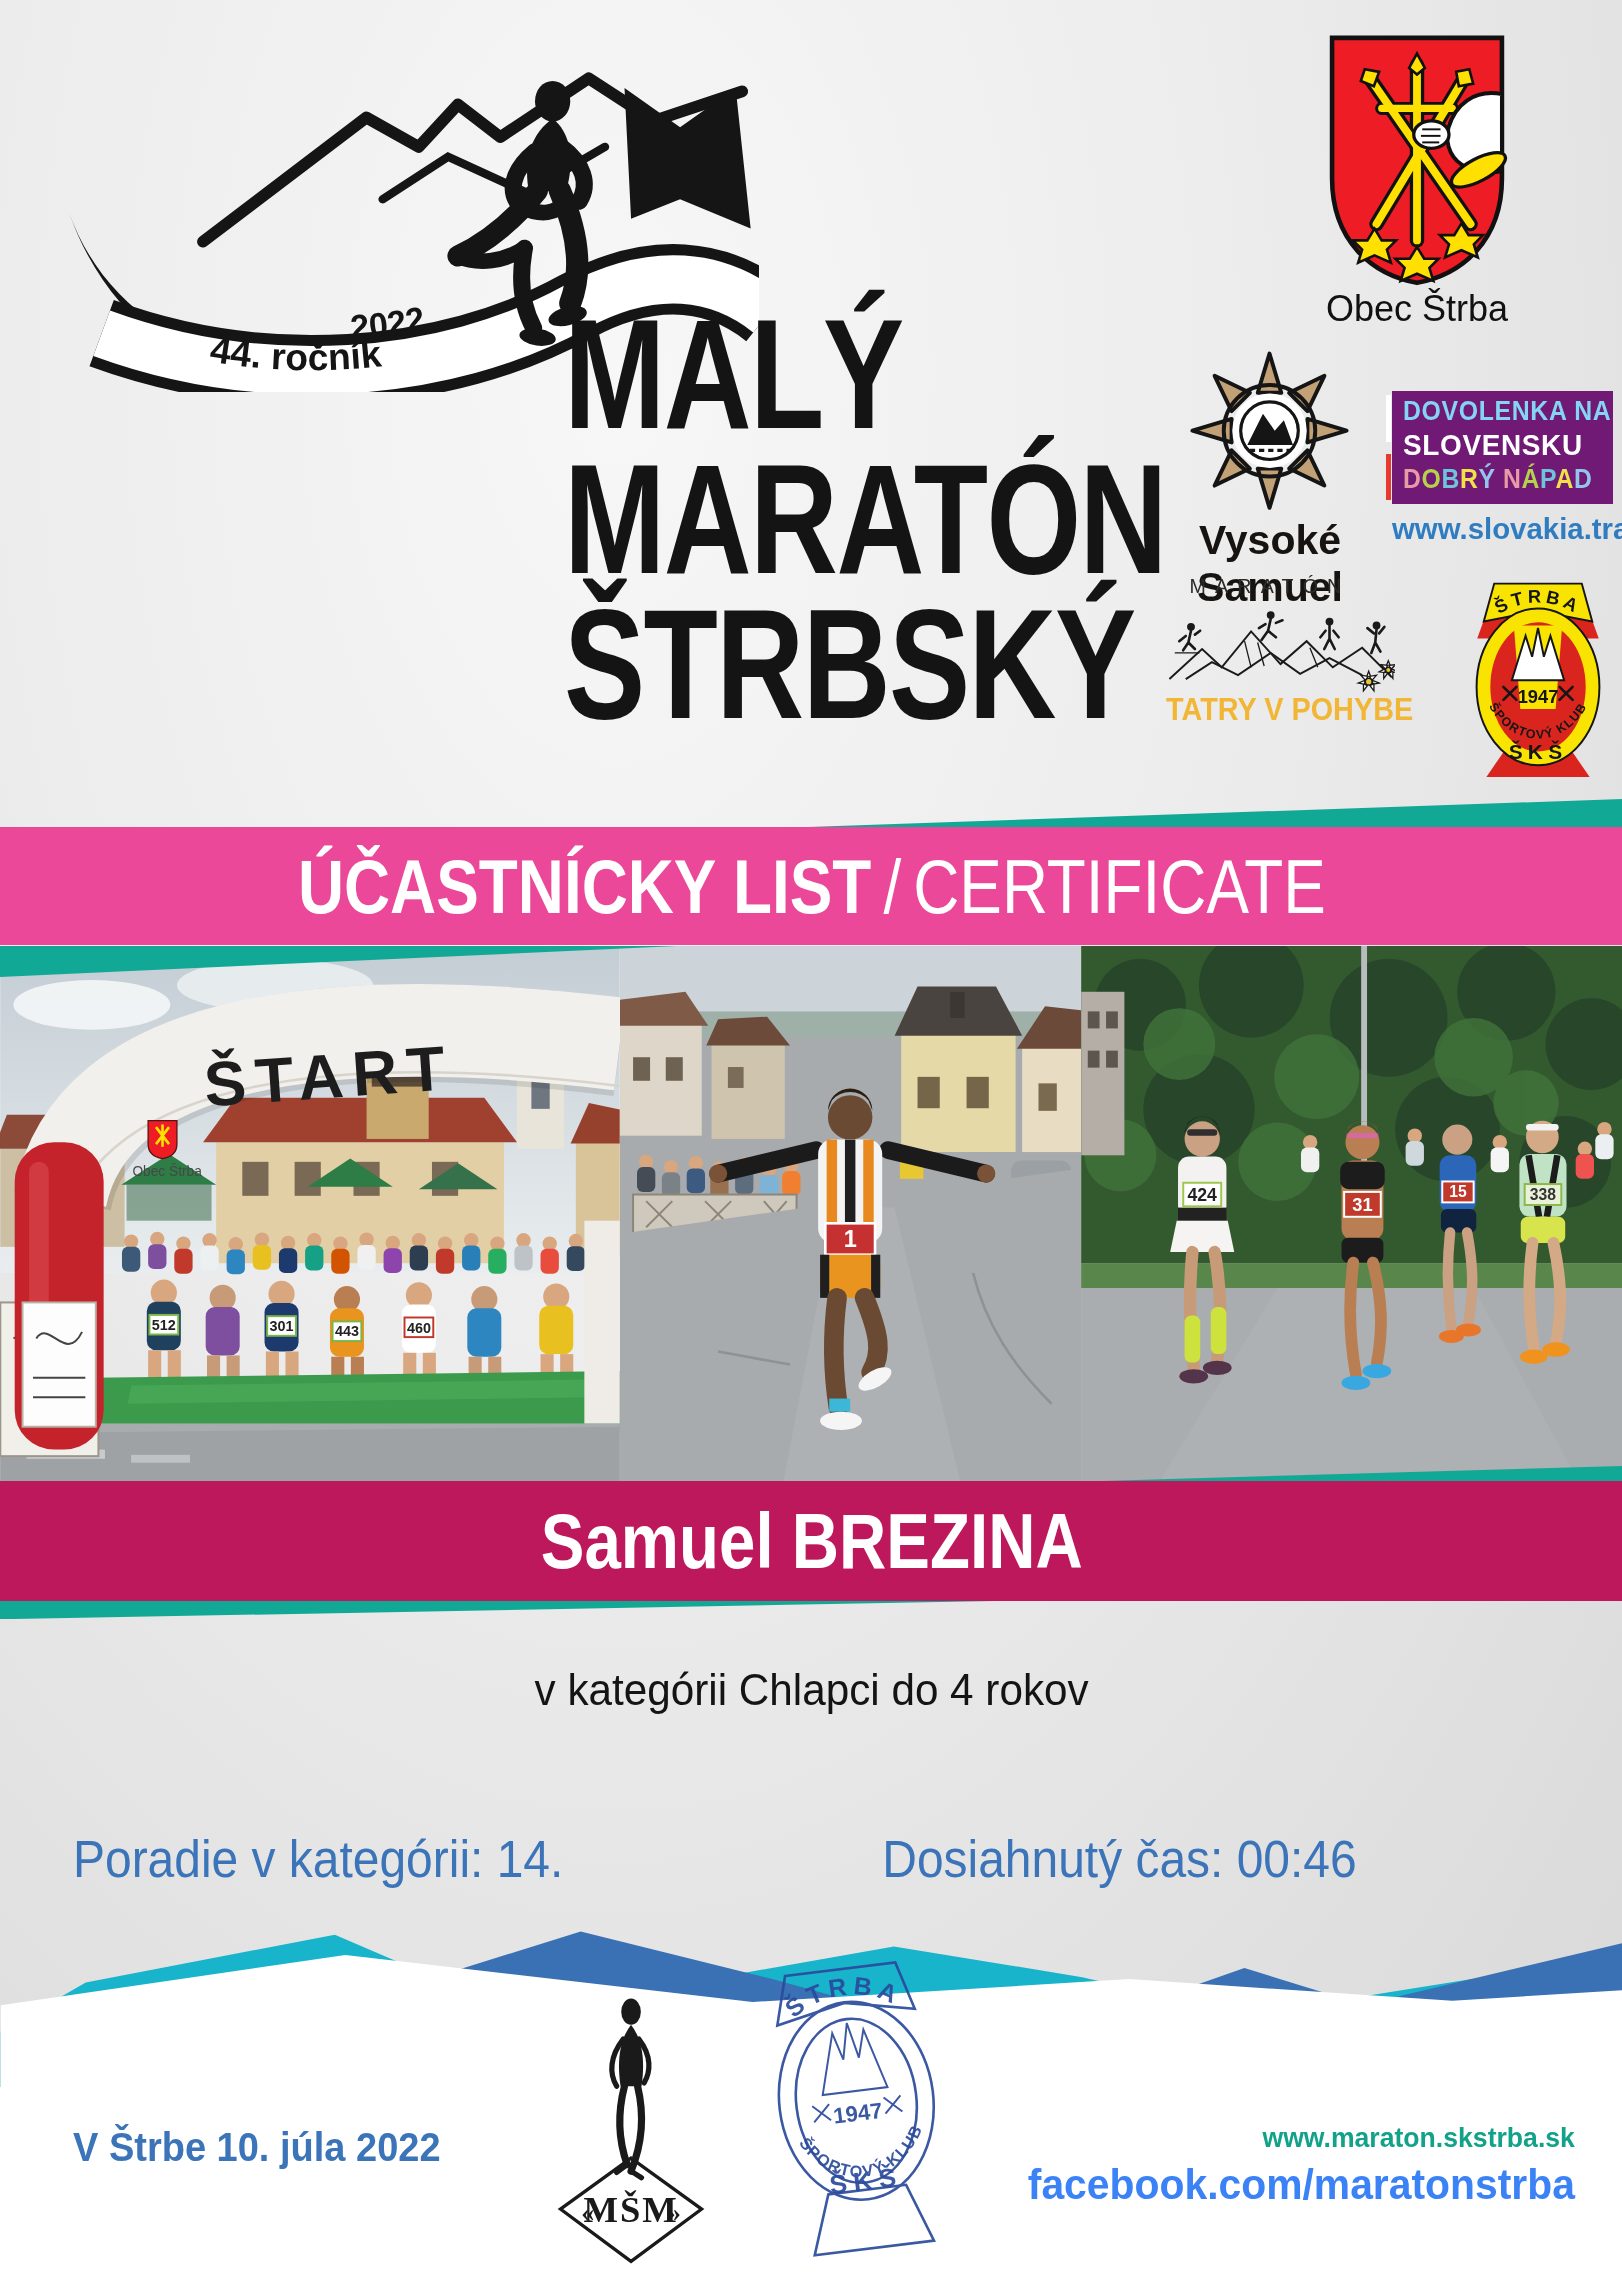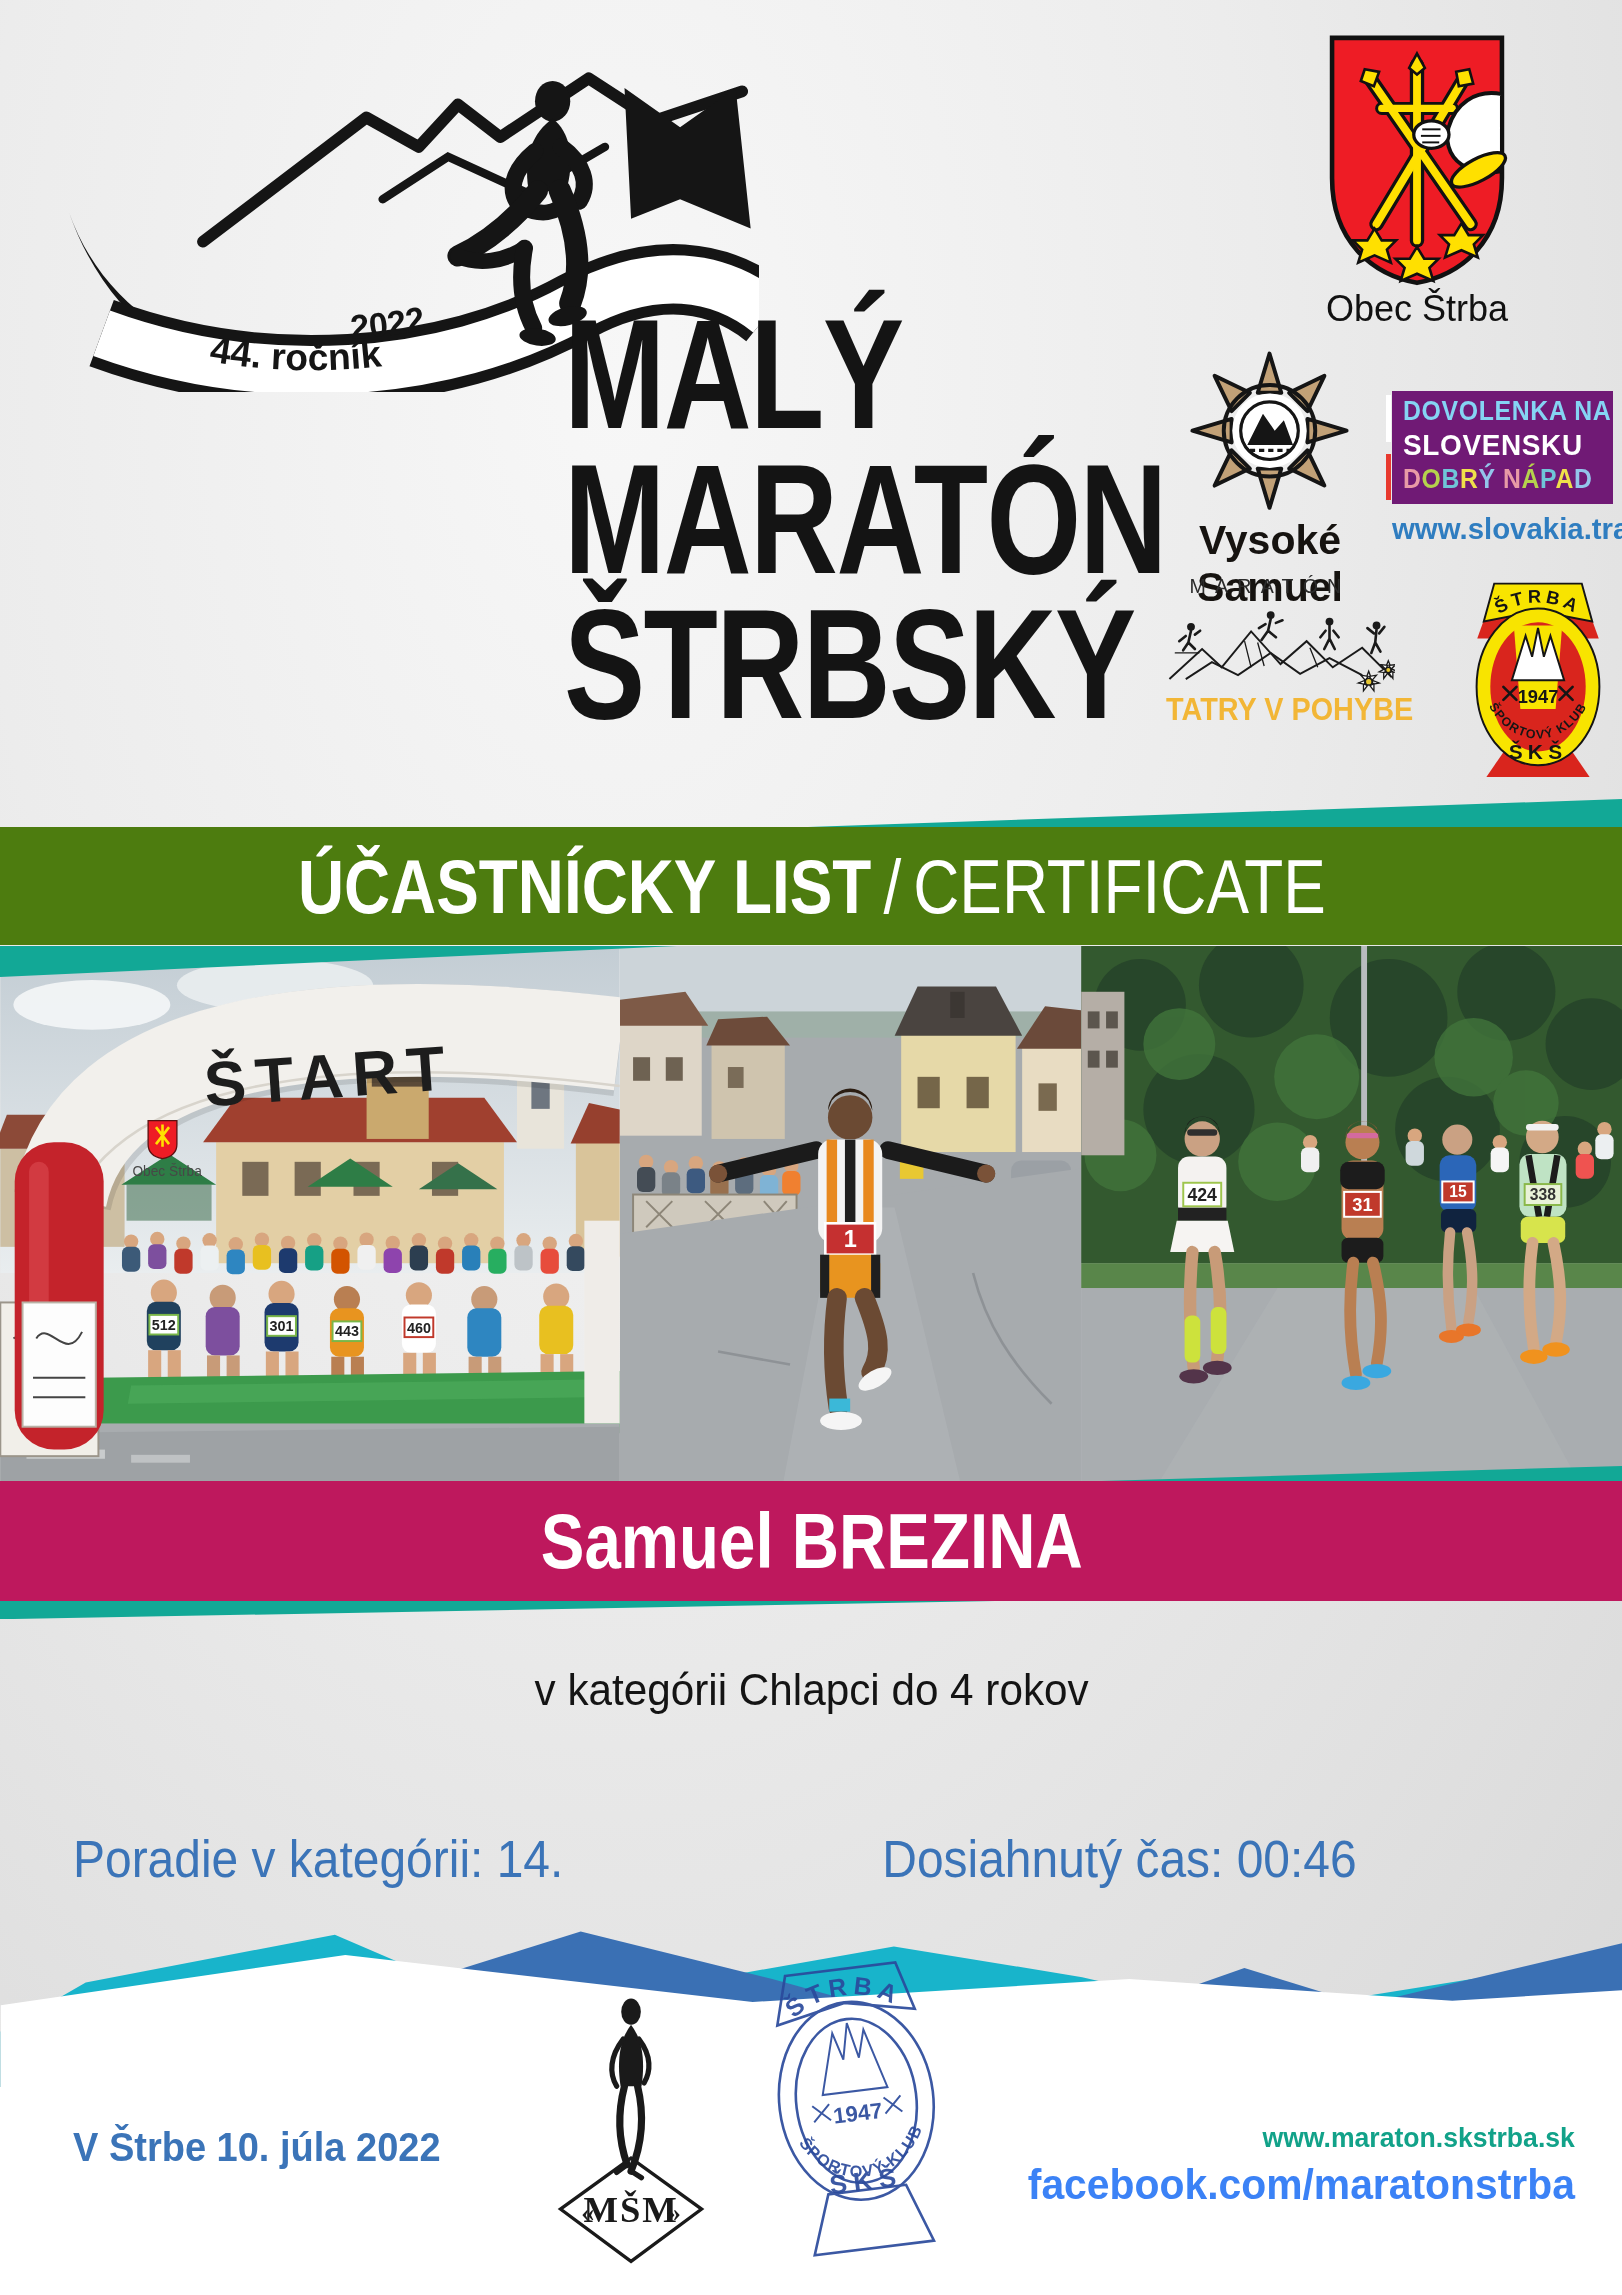--- a/index.html
+++ b/index.html
@@ -23,21 +23,21 @@
   .dov-box .bar-w{position:absolute;left:-6.5px;top:3.9px;width:5.9px;height:47px;background:#ffffff;}
   .dov-box .bar-r{position:absolute;left:-6.5px;top:63px;width:5.9px;height:46px;background:#e8392e;}
   .dov-l1{position:absolute;left:10.5px;top:5.2px;font-size:27px;font-weight:700;color:#85d4f3;letter-spacing:0.7px;white-space:nowrap;transform:scaleX(.92);transform-origin:0 0;}
   .dov-l2{position:absolute;left:10.5px;top:37px;font-size:29.4px;font-weight:700;color:#ffffff;letter-spacing:0.7px;transform:scaleX(.95);transform-origin:0 0;}
   .dov-l3{position:absolute;left:10.5px;top:72px;font-size:27.5px;font-weight:700;letter-spacing:0.7px;white-space:nowrap;transform:scaleX(.9);transform-origin:0 0;}
   .dov-url{left:1392px;top:512px;width:221px;font-size:29.4px;font-weight:700;color:#2f7dc0;white-space:nowrap;}
 
   .tvp-label{left:1166px;top:692px;font-size:31px;font-weight:700;color:#f2b636;letter-spacing:0;white-space:nowrap;transform:scaleX(.93);transform-origin:0 0;}
 
   
-  .cert-band{left:0;top:827px;width:1623px;height:118px;background:#4d7c0f;display:flex;align-items:center;justify-content:center;}
+  .cert-band{left:0;top:827px;width:1623px;height:118px;background:#ec4899;display:flex;align-items:center;justify-content:center;}
   .cert-band .inner{white-space:nowrap;color:#fff;font-size:76px;display:inline-block;transform:scaleX(.84);}
   .cert-band .b1{font-weight:700;}
   .cert-band .sep{font-weight:300;margin:0 14.4px;}
   .cert-band .b2{font-weight:400;}
 
   .wedge{position:absolute;background:#12a896;}
   .w1{top:799px;left:779px;width:844px;height:29px;clip-path:polygon(0 100%,100% 0,100% 100%);}
   .w2{top:946px;left:0;width:677px;height:31px;clip-path:polygon(0 0,100% 0,0 100%);}
   .w3{top:1466px;left:1076px;width:546px;height:15.7px;clip-path:polygon(0 100%,100% 0,100% 100%);}
   .w4{top:1601px;left:0;width:995px;height:18.3px;clip-path:polygon(0 0,100% 0,0 100%);}

